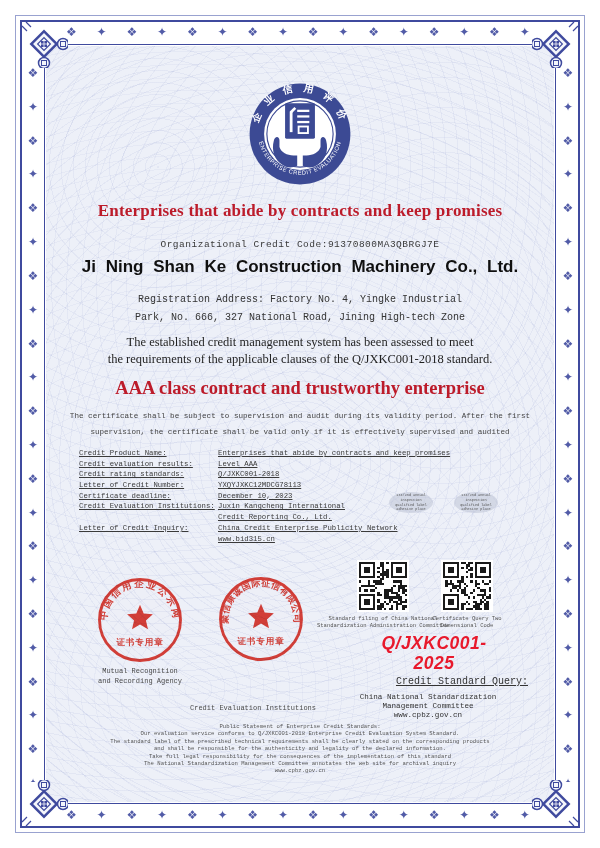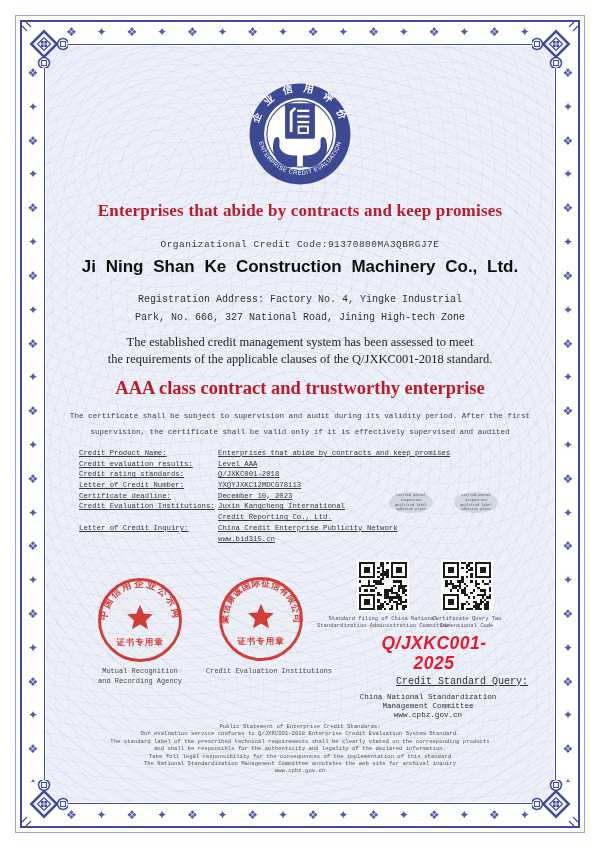--- a/index.html
+++ b/index.html
@@ -234,21 +234,21 @@
       <textPath href="#seal-arc-2" startOffset="50%" text-anchor="middle">聚信康诚国际征信有限公司</textPath>
     </text>
     <polygon fill="#e03228" points="50,33 54.1,42.7 64.3,43.7 56.6,50.6 58.9,60.4 50,55 41.1,60.4 43.4,50.6 35.7,43.7 45.9,42.7"></polygon>
     <text x="50" y="78" font-size="9.5" fill="#e03228" font-weight="bold" text-anchor="middle" letter-spacing="1">证书专用章</text>
   </svg>
 
   <div class="abs seal-caption mono" style="left:75px;">
     <div>Mutual Recognition</div>
     <div>and Recording Agency</div>
   </div>
-  <div class="abs seal-caption mono" style="left:204px;">
+  <div class="abs seal-caption mono" style="left:188px;margin-top:37px;">
     <div>Credit Evaluation Institutions</div>
     <div></div>
   </div>
 
   <div class="abs qr" style="left:357px;">
       <svg viewBox="0 0 21 21" shape-rendering="crispEdges">
         <rect x="0" y="0" width="1" height="1" fill="#1a1a1a"></rect>
         <rect x="1" y="0" width="1" height="1" fill="#1a1a1a"></rect>
         <rect x="2" y="0" width="1" height="1" fill="#1a1a1a"></rect>
         <rect x="3" y="0" width="1" height="1" fill="#1a1a1a"></rect>

